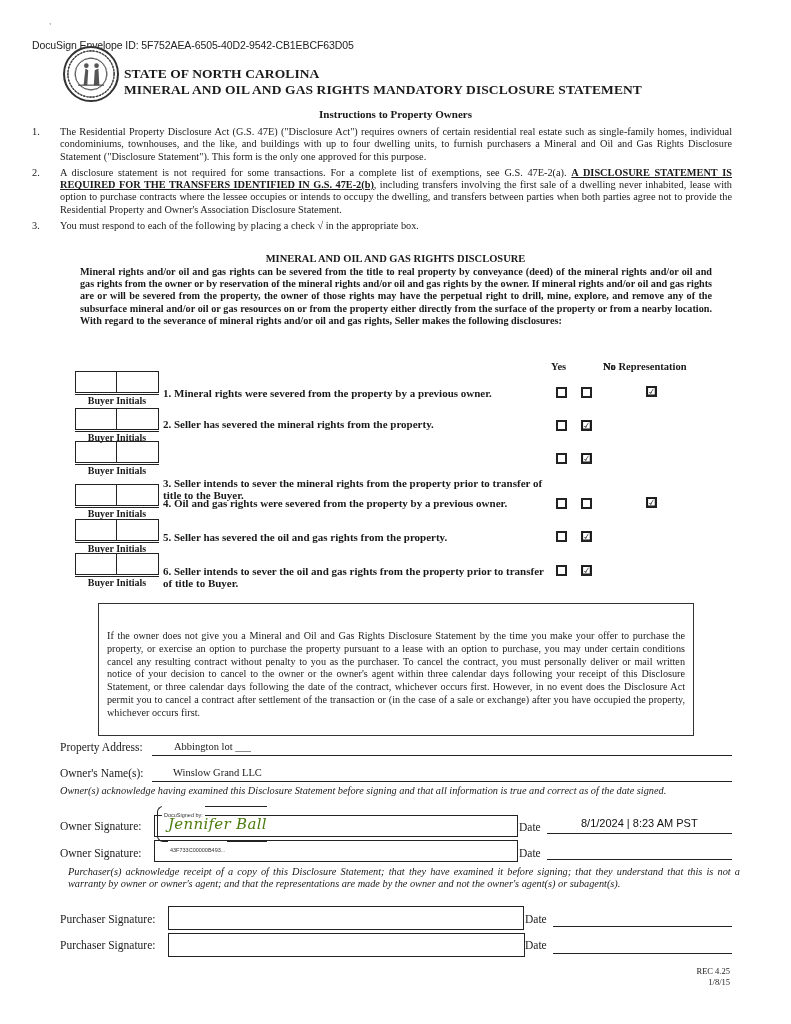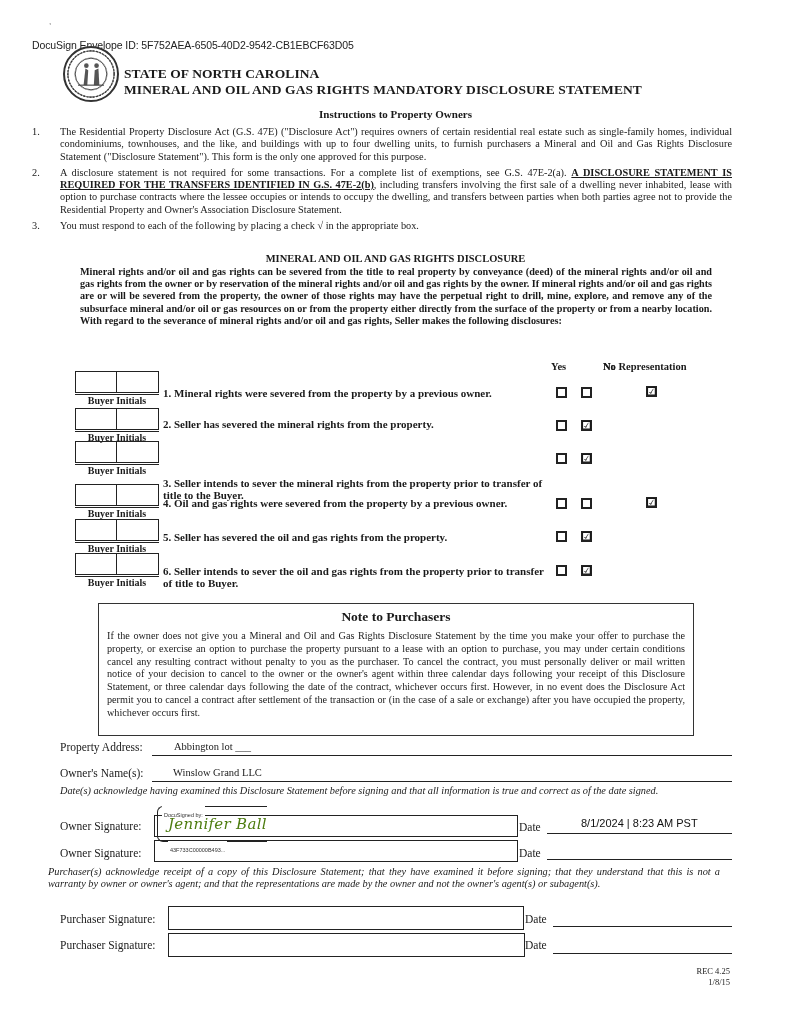--- a/index.html
+++ b/index.html
@@ -160,35 +160,34 @@
 <div class="abs cb" style="left:581px; top:498px;"></div>
 <div class="abs cb" style="left:646px; top:497px;">☑</div>
 
 <div class="abs cb" style="left:556px; top:531px;"></div>
 <div class="abs cb" style="left:581px; top:531px;">☑</div>
 
 <div class="abs cb" style="left:556px; top:565px;"></div>
 <div class="abs cb" style="left:581px; top:565px;">☑</div>
 
 <div class="abs note-box">
-  <div class="note-title">Note to Purchasers</div>
   <div class="note-body">If the owner does not give you a Mineral and Oil and Gas Rights Disclosure Statement by the time you make your offer to purchase the property, or exercise an option to purchase the property pursuant to a lease with an option to purchase, you may under certain conditions cancel any resulting contract without penalty to you as the purchaser. To cancel the contract, you must personally deliver or mail written notice of your decision to cancel to the owner or the owner's agent within three calendar days following your receipt of this Disclosure Statement, or three calendar days following the date of the contract, whichever occurs first. However, in no event does the Disclosure Act permit you to cancel a contract after settlement of the transaction or (in the case of a sale or exchange) after you have occupied the property, whichever occurs first.</div>
 </div>
 
 <div class="abs field-label" style="left:60px; top:741px;">Property Address:</div>
 <div class="abs uline" style="left:152px; top:741px; width:580px; height:15px;">
   <span class="field-val" style="position:absolute; left:2px; top:0;">Abbington lot ___</span>
 </div>
 
 <div class="abs field-label" style="left:60px; top:767px;">Owner's Name(s):</div>
 <div class="abs uline" style="left:152px; top:767px; width:580px; height:15px;">
   <span class="field-val" style="position:absolute; left:1px; top:0;">Winslow Grand LLC</span>
 </div>
 
-<div class="abs ack" style="left:60px; top:785px; width:672px;">Date(s) acknowledge having examined this Disclosure Statement before signing and that all information is true and correct as of the date signed.</div>
+<div class="abs ack" style="left:60px; top:785px; width:672px;">Owner(s) acknowledge having examined this Disclosure Statement before signing and that all information is true and correct as of the date signed.</div>
 
 <div class="abs field-label" style="left:60px; top:820px;">Owner Signature:</div>
 <div class="abs sigbox" style="left:154px; top:815px; width:364px; height:22px;"></div>
 <div class="abs docusign-frame" style="left:157px; top:806px; width:110px; height:36px; border-right:none;"></div>
 <div class="abs" style="left:162px; top:803px; background:#fff; padding:0 2px;">
   <span class="ds-by">DocuSigned by:</span>
 </div>
 <div class="abs ds-script" style="left:168px; top:815px;">Jennifer Ball</div>
 <div class="abs" style="left:168px; top:838px; background:#fff; padding:0 2px;">
   <span class="ds-id">43F733C00000B493...</span>
@@ -196,21 +195,21 @@
 <div class="abs date-label" style="left:519px; top:821px;">Date</div>
 <div class="abs uline" style="left:547px; top:817px; width:185px; height:17px;">
   <span class="sig-date-val" style="position:absolute; left:34px; top:0;">8/1/2024 | 8:23 AM PST</span>
 </div>
 
 <div class="abs field-label" style="left:60px; top:847px;">Owner Signature:</div>
 <div class="abs sigbox" style="left:154px; top:840px; width:364px; height:22px;"></div>
 <div class="abs date-label" style="left:519px; top:847px;">Date</div>
 <div class="abs uline" style="left:547px; top:845px; width:185px; height:15px;"></div>
 
-<div class="abs ack" style="left:48px; top:866px; width:672px;">Purchaser(s) acknowledge receipt of a copy of this Disclosure Statement; that they have examined it before signing; that they understand that this is not a warranty by owner or owner's agent; and that the representations are made by the owner and not the owner's agent(s) or subagent(s).</div>
+<div class="abs ack" style="left:68px; top:866px; width:672px;">Purchaser(s) acknowledge receipt of a copy of this Disclosure Statement; that they have examined it before signing; that they understand that this is not a warranty by owner or owner's agent; and that the representations are made by the owner and not the owner's agent(s) or subagent(s).</div>
 
 <div class="abs field-label" style="left:60px; top:913px;">Purchaser Signature:</div>
 <div class="abs sigbox" style="left:168px; top:906px; width:356px; height:24px;"></div>
 <div class="abs date-label" style="left:525px; top:913px;">Date</div>
 <div class="abs uline" style="left:553px; top:910px; width:179px; height:17px;"></div>
 
 <div class="abs field-label" style="left:60px; top:939px;">Purchaser Signature:</div>
 <div class="abs sigbox" style="left:168px; top:933px; width:357px; height:24px;"></div>
 <div class="abs date-label" style="left:525px; top:939px;">Date</div>
 <div class="abs uline" style="left:553px; top:937px; width:179px; height:17px;"></div>

